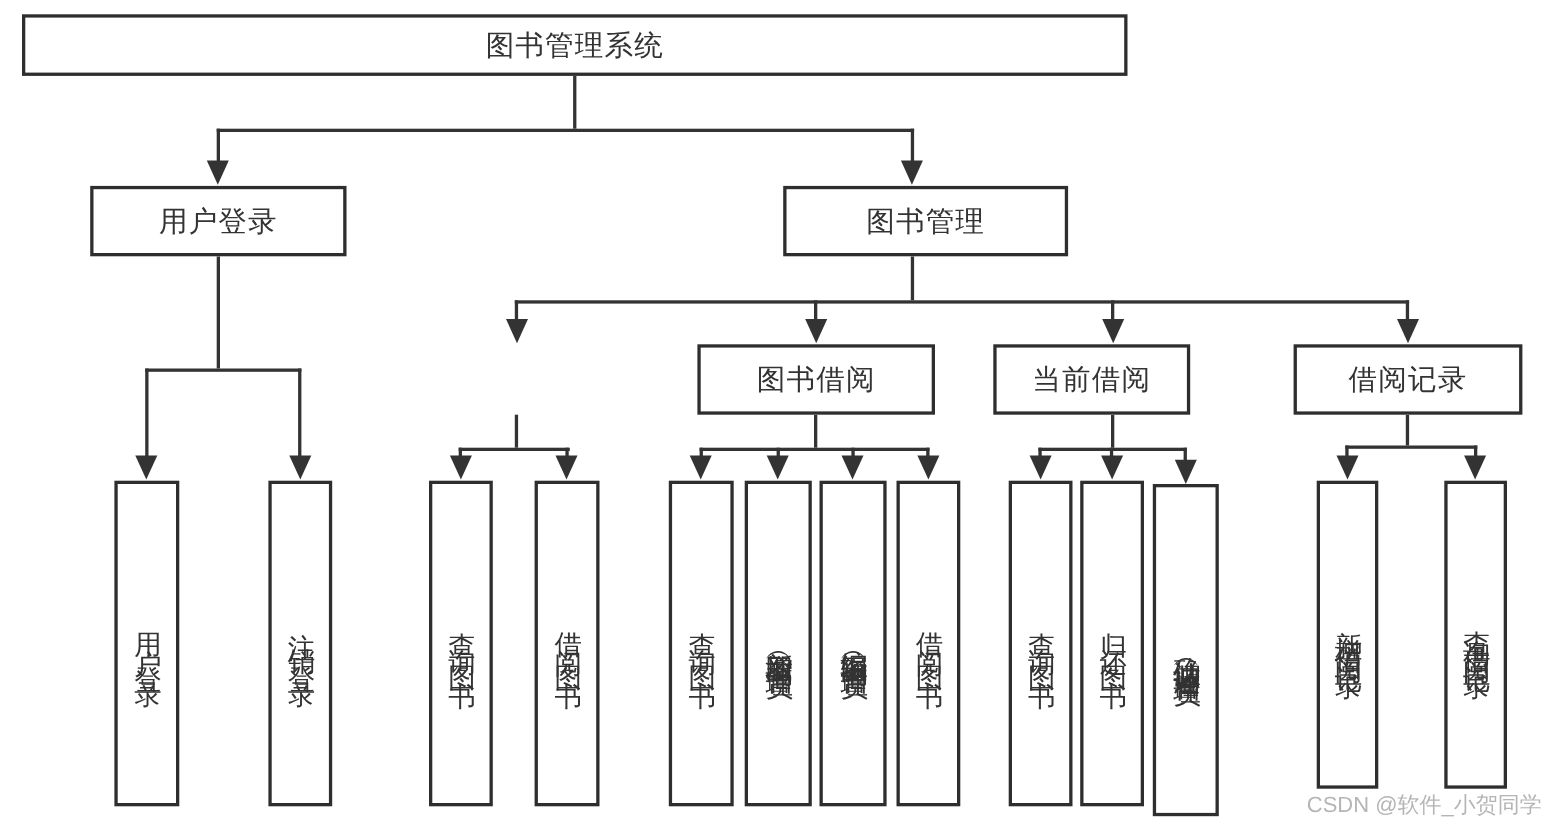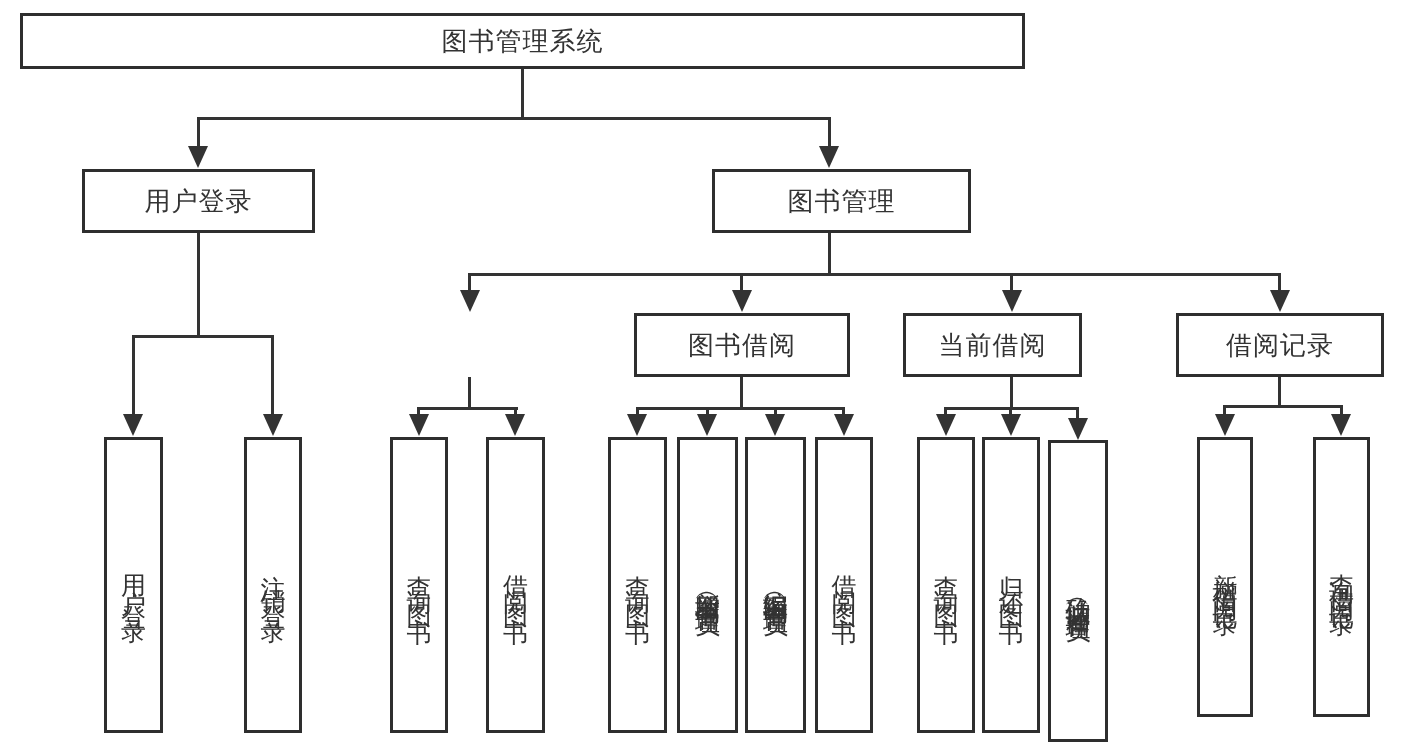--- a/index.html
+++ b/index.html
@@ -143,14 +143,15 @@
     <span class="vtext v9">确认归还（管理员）</span>
   </div>
 
   <div class="vbox" style="left:1197px;top:437px;width:56px;height:280px">
     <span class="vtext v6">新增借阅记录</span>
   </div>
   <div class="vbox" style="left:1313px;top:437px;width:57px;height:280px">
     <span class="vtext v6">查询借阅记录</span>
   </div>
 
+  <div class="watermark">CSDN @软件_小贺同学</div>
 
 </div>
 
 </body></html>

